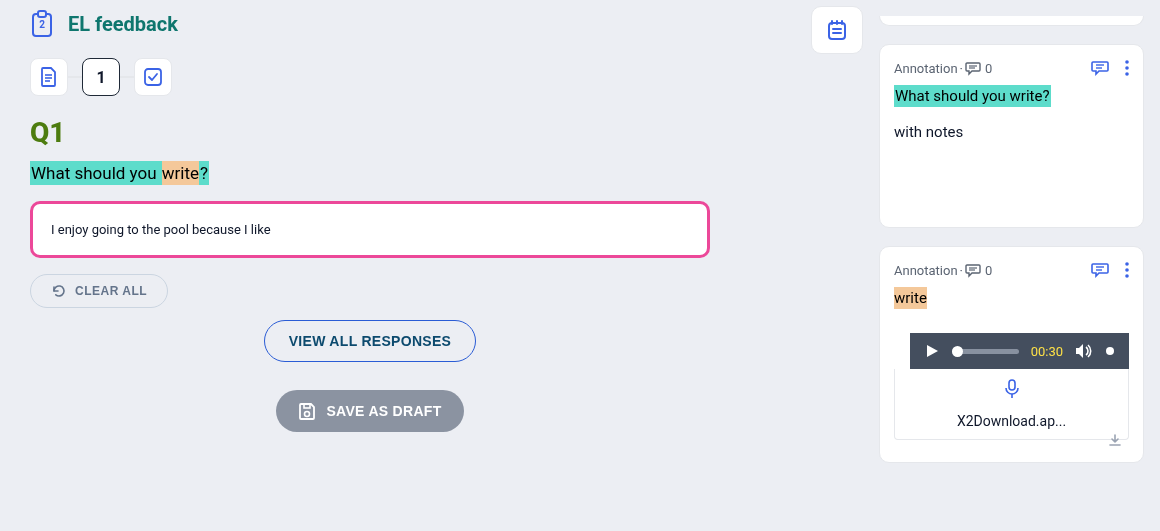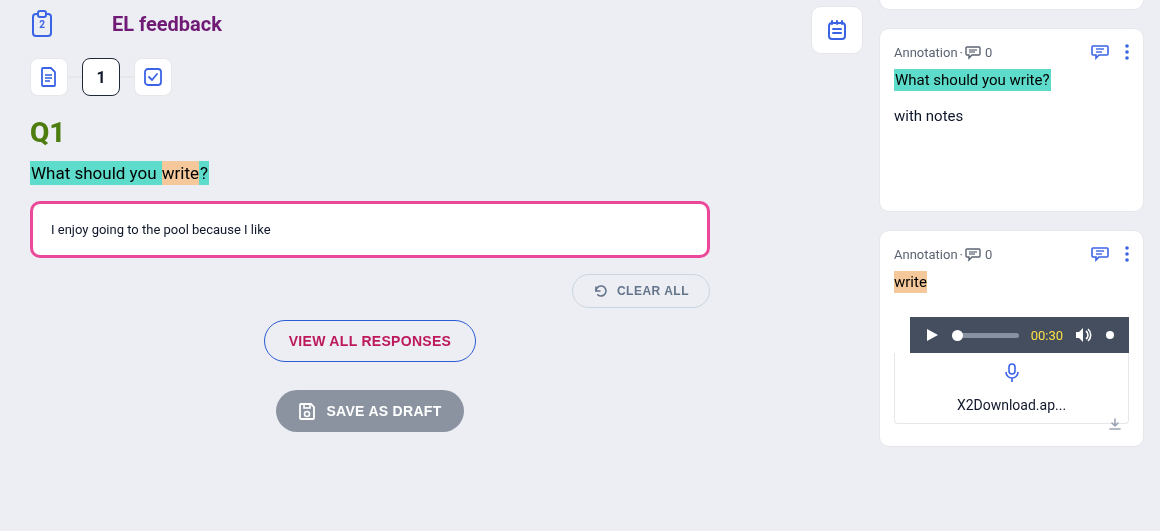--- a/index.html
+++ b/index.html
@@ -26,22 +26,21 @@
       gap: 14px;
       margin-bottom: 20px;
     }
     .clipboard-icon {
       width: 24px;
       height: 28px;
     }
     .page-title {
       font-size: 20px;
       font-weight: 700;
-      color: #701a75;
-      margin-left: 44px;
+      color: #0f766e;
     }
     .notes-button {
       position: absolute;
       top: 6px;
       right: 0px;
       width: 52px;
       height: 48px;
       background: #fff;
       border: 1px solid #e5e7eb;
       border-radius: 10px;
@@ -104,21 +103,21 @@
       border: 3px solid #ec4899;
       border-radius: 10px;
       padding: 18px 18px;
       font-size: 13px;
       color: #0f172a;
       margin-bottom: 16px;
     }
     .clear-row {
       width: 680px;
       display: flex;
-      justify-content: flex-end;
+      justify-content: flex-start;
       margin-bottom: 12px;
     }
     .clear-btn {
       border: 1px solid #cbd5e1;
       background: transparent;
       border-radius: 20px;
       padding: 8px 20px;
       display: flex;
       align-items: center;
       gap: 8px;
@@ -152,21 +151,21 @@
     .action-col {
       display: flex;
       flex-direction: column;
       align-items: center;
       gap: 28px;
       width: 680px;
     }
     .view-btn {
       border: 1.5px solid #2a5cd5;
       background: transparent;
-      color: #be185d;
+      color: #0c4a6e;
       font-weight: 700;
       font-size: 14px;
       letter-spacing: 0.3px;
       padding: 12px 24px;
       border-radius: 24px;
       cursor: pointer;
     }
     .save-btn {
       background: #8b93a1;
       color: #fff;
@@ -176,21 +175,21 @@
       letter-spacing: 0.3px;
       padding: 12px 22px;
       border-radius: 24px;
       display: flex;
       align-items: center;
       gap: 10px;
       cursor: pointer;
     }
     .side-panel {
       width: 297px;
-      padding: 0 16px 10px 16px;
+      padding: 16px 16px 10px 16px;
       display: flex;
       flex-direction: column;
       gap: 18px;
     }
     .side-card-stub {
       height: 10px;
       background: #fff;
       border-radius: 0 0 10px 10px;
       border: 1px solid #e5e7eb;
       border-top: none;

